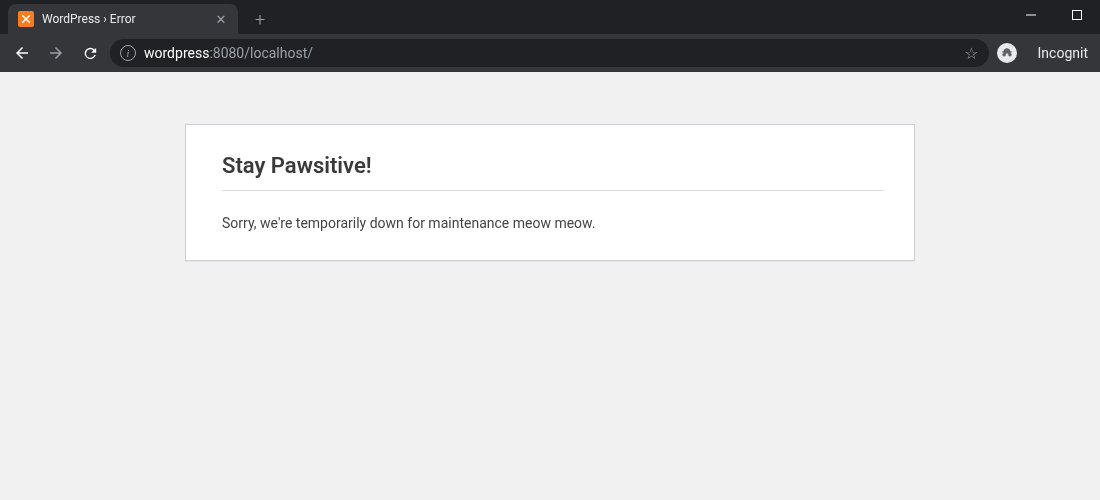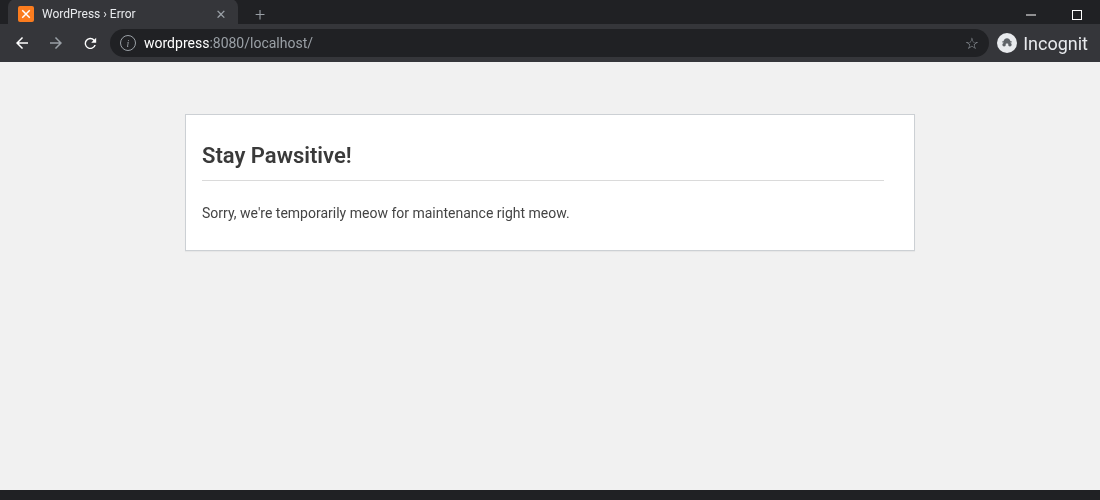--- a/index.html
+++ b/index.html
@@ -5,21 +5,21 @@
     * { margin: 0; padding: 0; box-sizing: border-box; }
     body {
       width: 1100px;
       height: 500px;
       font-family: -apple-system, BlinkMacSystemFont, "Segoe UI", Roboto, sans-serif;
       background: #202124;
       overflow: hidden;
     }
     
     .titlebar {
-      height: 24px;
+      height: 34px;
       background: #202124;
       display: flex;
       align-items: flex-start;
       justify-content: space-between;
     }
     .tabs-area {
       display: flex;
       align-items: center;
       height: 100%;
       padding-left: 8px;
@@ -142,23 +142,23 @@
     .addr-text .host { color: #fff; }
     .addr-text .rest { color: #9aa0a6; }
     .star-icon {
       color: #9aa0a6;
       cursor: pointer;
       font-size: 16px;
     }
     .incognito-badge {
       display: flex;
       align-items: center;
-      gap: 6px;
+      gap: 21px;
       color: #e8eaed;
-      font-size: 18px;
+      font-size: 14px;
       padding: 0 4px 0 2px;
       justify-content: center;
     }
     .incognito-icon {
       width: 20px;
       height: 20px;
       background: #e8eaed;
       border-radius: 50%;
       display: flex;
       align-items: center;
@@ -171,21 +171,21 @@
       display: flex;
       justify-content: center;
       align-items: flex-start;
       padding-top: 52px;
     }
     .card {
       width: 730px;
       background: #fff;
       border: 1px solid #ccd0d4;
       box-shadow: 0 1px 1px rgba(0,0,0,0.04);
-      padding: 28px 30px 26px 16px;
+      padding: 28px 30px 26px 36px;
     }
     .card h1 {
       font-size: 22px;
       font-weight: 600;
       color: #3a3a3a;
       padding-bottom: 12px;
       border-bottom: 1px solid #dadada;
       margin-bottom: 22px;
     }
     .card p {
@@ -253,15 +253,15 @@
           <path d="M12 4c-3 0-5 2-6 5H4v2h2c0 .3 0 .7.1 1A3 3 0 0 0 4 15a3 3 0 0 0 6 0c0-.5-.1-1-.4-1.4.8-.4 1.8-.6 2.4-.6s1.6.2 2.4.6A3 3 0 0 0 14 15a3 3 0 0 0 6 0 3 3 0 0 0-2.1-2.9c.1-.4.1-.7.1-1.1h2V9h-2c-1-3-3-5-6-5z" fill="#5f6368"></path>
         </svg>
     </span>
     <span>Incognit</span>
   </div>
 </div>
 
 <div class="content">
   <div class="card">
     <h1>Stay Pawsitive!</h1>
-    <p>Sorry, we're temporarily meow for maintenance right meow.</p>
+    <p>Sorry, we're temporarily down for maintenance meow meow.</p>
   </div>
 </div>
 
 </body></html>

